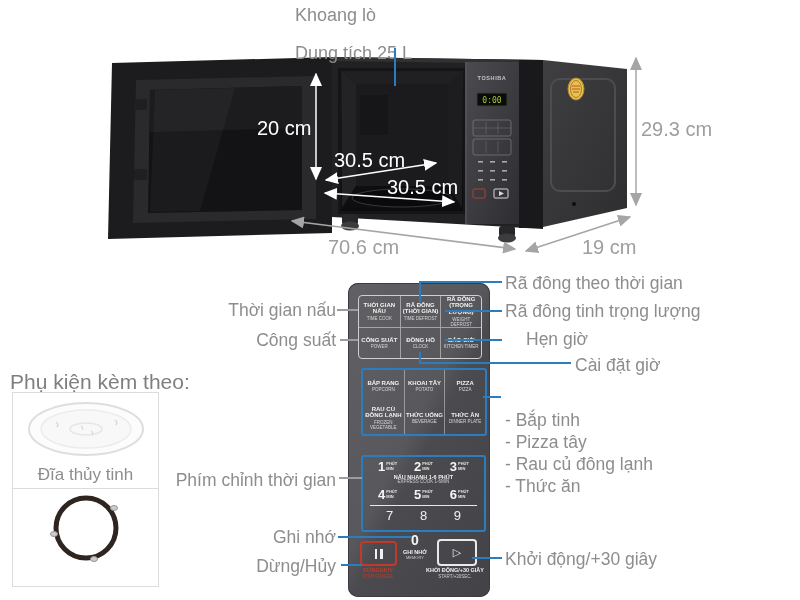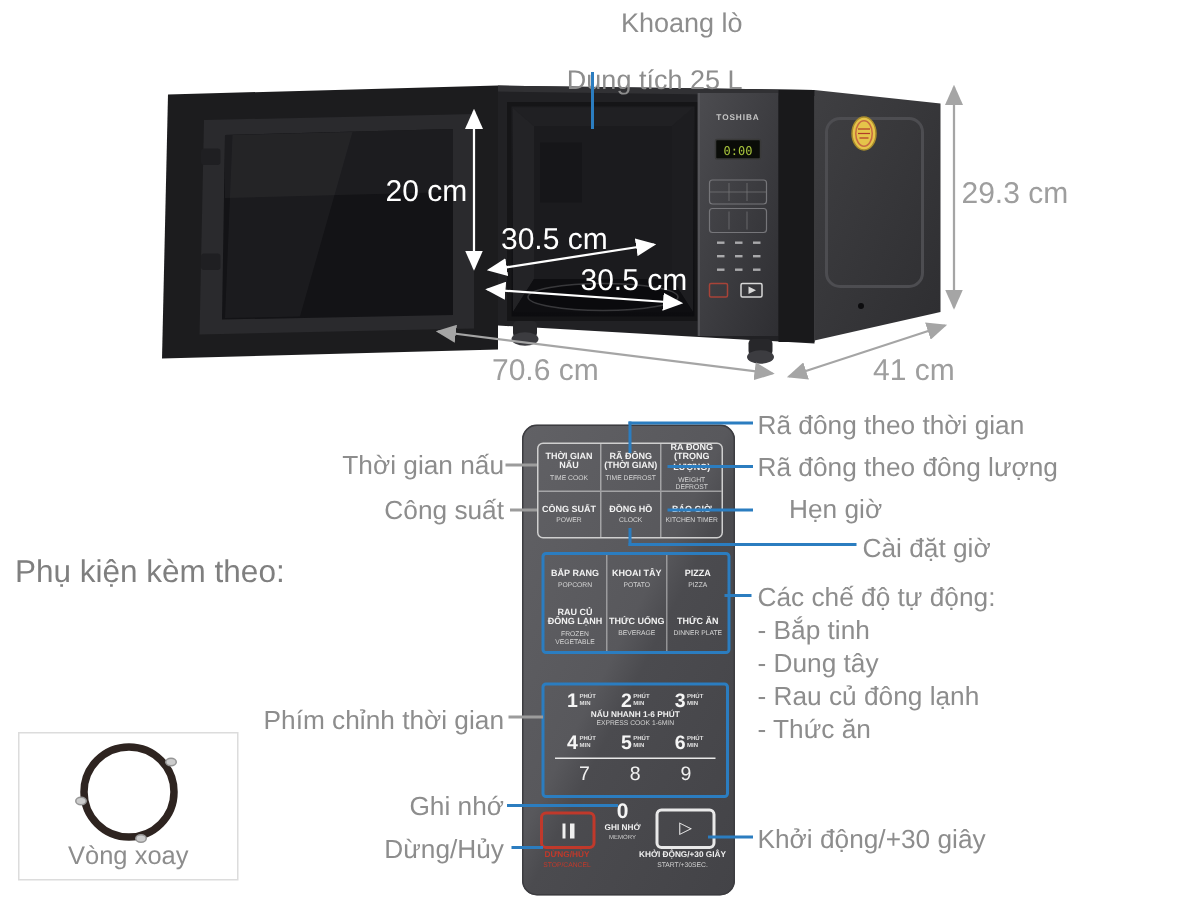--- a/index.html
+++ b/index.html
@@ -1,21 +1,21 @@
 <!DOCTYPE html>
 <html><head>
 <meta charset="utf-8">
 <style>
   html,body{margin:0;padding:0;background:#fff;}
   .stage{position:relative;width:800px;height:600px;background:#ffffff;overflow:hidden;
          font-family:"Liberation Sans","DejaVu Sans",sans-serif;}
   .stage svg.scene{position:absolute;left:0;top:0;z-index:1;}
 
   
-  .titleline{position:absolute;left:295px;width:200px;text-align:right;font-size:18px;color:#8d8d8d;z-index:5;}
+  .titleline{position:absolute;left:295px;width:200px;text-align:left;font-size:18px;color:#8d8d8d;z-index:5;}
   .dim{position:absolute;font-size:20px;z-index:5;white-space:nowrap;}
   .dim.white{color:#ffffff;}
   .dim.gray{color:#9e9e9e;}
   .callout{position:absolute;font-size:17.5px;color:#8d8d8d;z-index:5;white-space:nowrap;}
   .callout.r{text-align:left;}
   .callout.l{text-align:right;}
   .autolist{position:absolute;left:505px;top:409px;font-size:17.5px;color:#8d8d8d;line-height:22px;z-index:5;}
 
   
   .cn{position:absolute;z-index:6;}
@@ -185,21 +185,21 @@
     </g>
   </svg>
 
   <div class="titleline" style="top:5px">Khoang lò</div>
   <div class="titleline" style="top:43px">Dung tích 25 L</div>
 
   <div class="dim white" style="left:257px;top:117px;width:52px;text-align:center">20 cm</div>
   <div class="dim white" style="left:334px;top:149px">30.5 cm</div>
   <div class="dim white" style="left:387px;top:176px">30.5 cm</div>
   <div class="dim gray" style="left:328px;top:236px">70.6 cm</div>
-  <div class="dim gray" style="left:582px;top:236px">41 cm</div>
+  <div class="dim gray" style="left:582px;top:236px">19 cm</div>
   <div class="dim gray" style="left:641px;top:118px">29.3 cm</div>
 
   <div class="panel">
     <div class="fgroup">
       <div class="cell">
         <span class="vi">THỜI GIAN NẤU</span>
         <span class="en">TIME COOK</span>
         </div>
       <div class="cell">
         <span class="vi">RÃ ĐÔNG (THỜI GIAN)</span>
@@ -333,27 +333,26 @@
     </div>
   </div>
 
   <div class="callout l" style="left:186px;top:300px;width:150px">Thời gian nấu</div>
   <div class="callout l" style="left:186px;top:330px;width:150px">Công suất</div>
   <div class="callout l" style="left:166px;top:470px;width:170px">Phím chỉnh thời gian</div>
   <div class="callout l" style="left:186px;top:527px;width:150px">Ghi nhớ</div>
   <div class="callout l" style="left:186px;top:556px;width:150px">Dừng/Hủy</div>
 
   <div class="callout r" style="left:505px;top:273px">Rã đông theo thời gian</div>
-  <div class="callout r" style="left:505px;top:301px">Rã đông theo đông lượng</div>
+  <div class="callout r" style="left:505px;top:301px">Rã đông tinh trọng lượng</div>
   <div class="callout r" style="left:526px;top:329px">Hẹn giờ</div>
   <div class="callout r" style="left:575px;top:355px">Cài đặt giờ</div>
-  <div class="callout r" style="left:505px;top:388px">Các chế độ tự động:</div>
   <div class="autolist">
     <div>- Bắp tinh</div>
-    <div>- Dung tây</div>
+    <div>- Pizza tây</div>
     <div>- Rau củ đông lạnh</div>
     <div>- Thức ăn</div>
   </div>
   <div class="callout r" style="left:505px;top:549px">Khởi động/+30 giây</div>
 
   <div class="cn blue" style="left:394px;top:48px;width:2px;height:38px"></div>
   <div class="cn blue" style="left:419px;top:281px;width:2px;height:21px"></div>
   <div class="cn blue" style="left:419px;top:281px;width:83px;height:2px"></div>
   <div class="cn blue" style="left:445px;top:310px;width:57px;height:2px"></div>
   <div class="cn blue" style="left:445px;top:339px;width:57px;height:2px"></div>
@@ -362,24 +361,35 @@
   <div class="cn blue" style="left:483px;top:396px;width:18px;height:2px"></div>
   <div class="cn blue" style="left:338px;top:536px;width:74px;height:2px"></div>
   <div class="cn blue" style="left:341px;top:564px;width:21px;height:2px"></div>
   <div class="cn blue" style="left:472px;top:557px;width:30px;height:2px"></div>
   <div class="cn gray" style="left:337px;top:309px;width:21px;height:2px"></div>
   <div class="cn gray" style="left:340px;top:339px;width:18px;height:2px"></div>
   <div class="cn gray" style="left:339px;top:477px;width:23px;height:2px"></div>
 
   <div class="accHead">Phụ kiện kèm theo:</div>
 
+  <div class="acc" style="top:392px">
+    <svg width="130" height="62" viewBox="0 0 130 62">
+      <ellipse cx="65" cy="31" rx="57" ry="26" fill="#fcfcfc" stroke="#dedede" stroke-width="2"></ellipse>
+      <ellipse cx="65" cy="31" rx="45" ry="19" fill="#f8f8f8" stroke="#ececec" stroke-width="1.5"></ellipse>
+      <ellipse cx="65" cy="31" rx="16" ry="6" fill="none" stroke="#e6e6e6" stroke-width="1.5"></ellipse>
+      <path d="M35,24 q3,2 1,5" fill="none" stroke="#d8d8d8" stroke-width="1.5"></path>
+      <path d="M94,22 q3,2 1,5" fill="none" stroke="#d8d8d8" stroke-width="1.5"></path>
+      <path d="M60,28 q3,2 1,4" fill="none" stroke="#d8d8d8" stroke-width="1.2"></path>
+      <path d="M70,33 q3,2 1,4" fill="none" stroke="#d8d8d8" stroke-width="1.2"></path>
+    </svg>
+    <div class="acclabel">Đĩa thủy tinh</div>
+  </div>
 
   <div class="acc" style="top:488px">
     <svg width="100" height="70" viewBox="0 0 100 70">
       <circle cx="50" cy="34" r="30" fill="none" stroke="#2e2420" stroke-width="5"></circle>
       <ellipse cx="78" cy="14" rx="3.5" ry="2.5" fill="#cccccc" stroke="#969696" stroke-width="1"></ellipse>
       <ellipse cx="18" cy="40" rx="3.5" ry="2.5" fill="#cccccc" stroke="#969696" stroke-width="1"></ellipse>
       <ellipse cx="58" cy="65" rx="3.5" ry="2.5" fill="#cccccc" stroke="#969696" stroke-width="1"></ellipse>
     </svg>
-    <div class="acclabel">Vòng xoay</div>
   </div>
 
 </div>
 
 </body></html>

